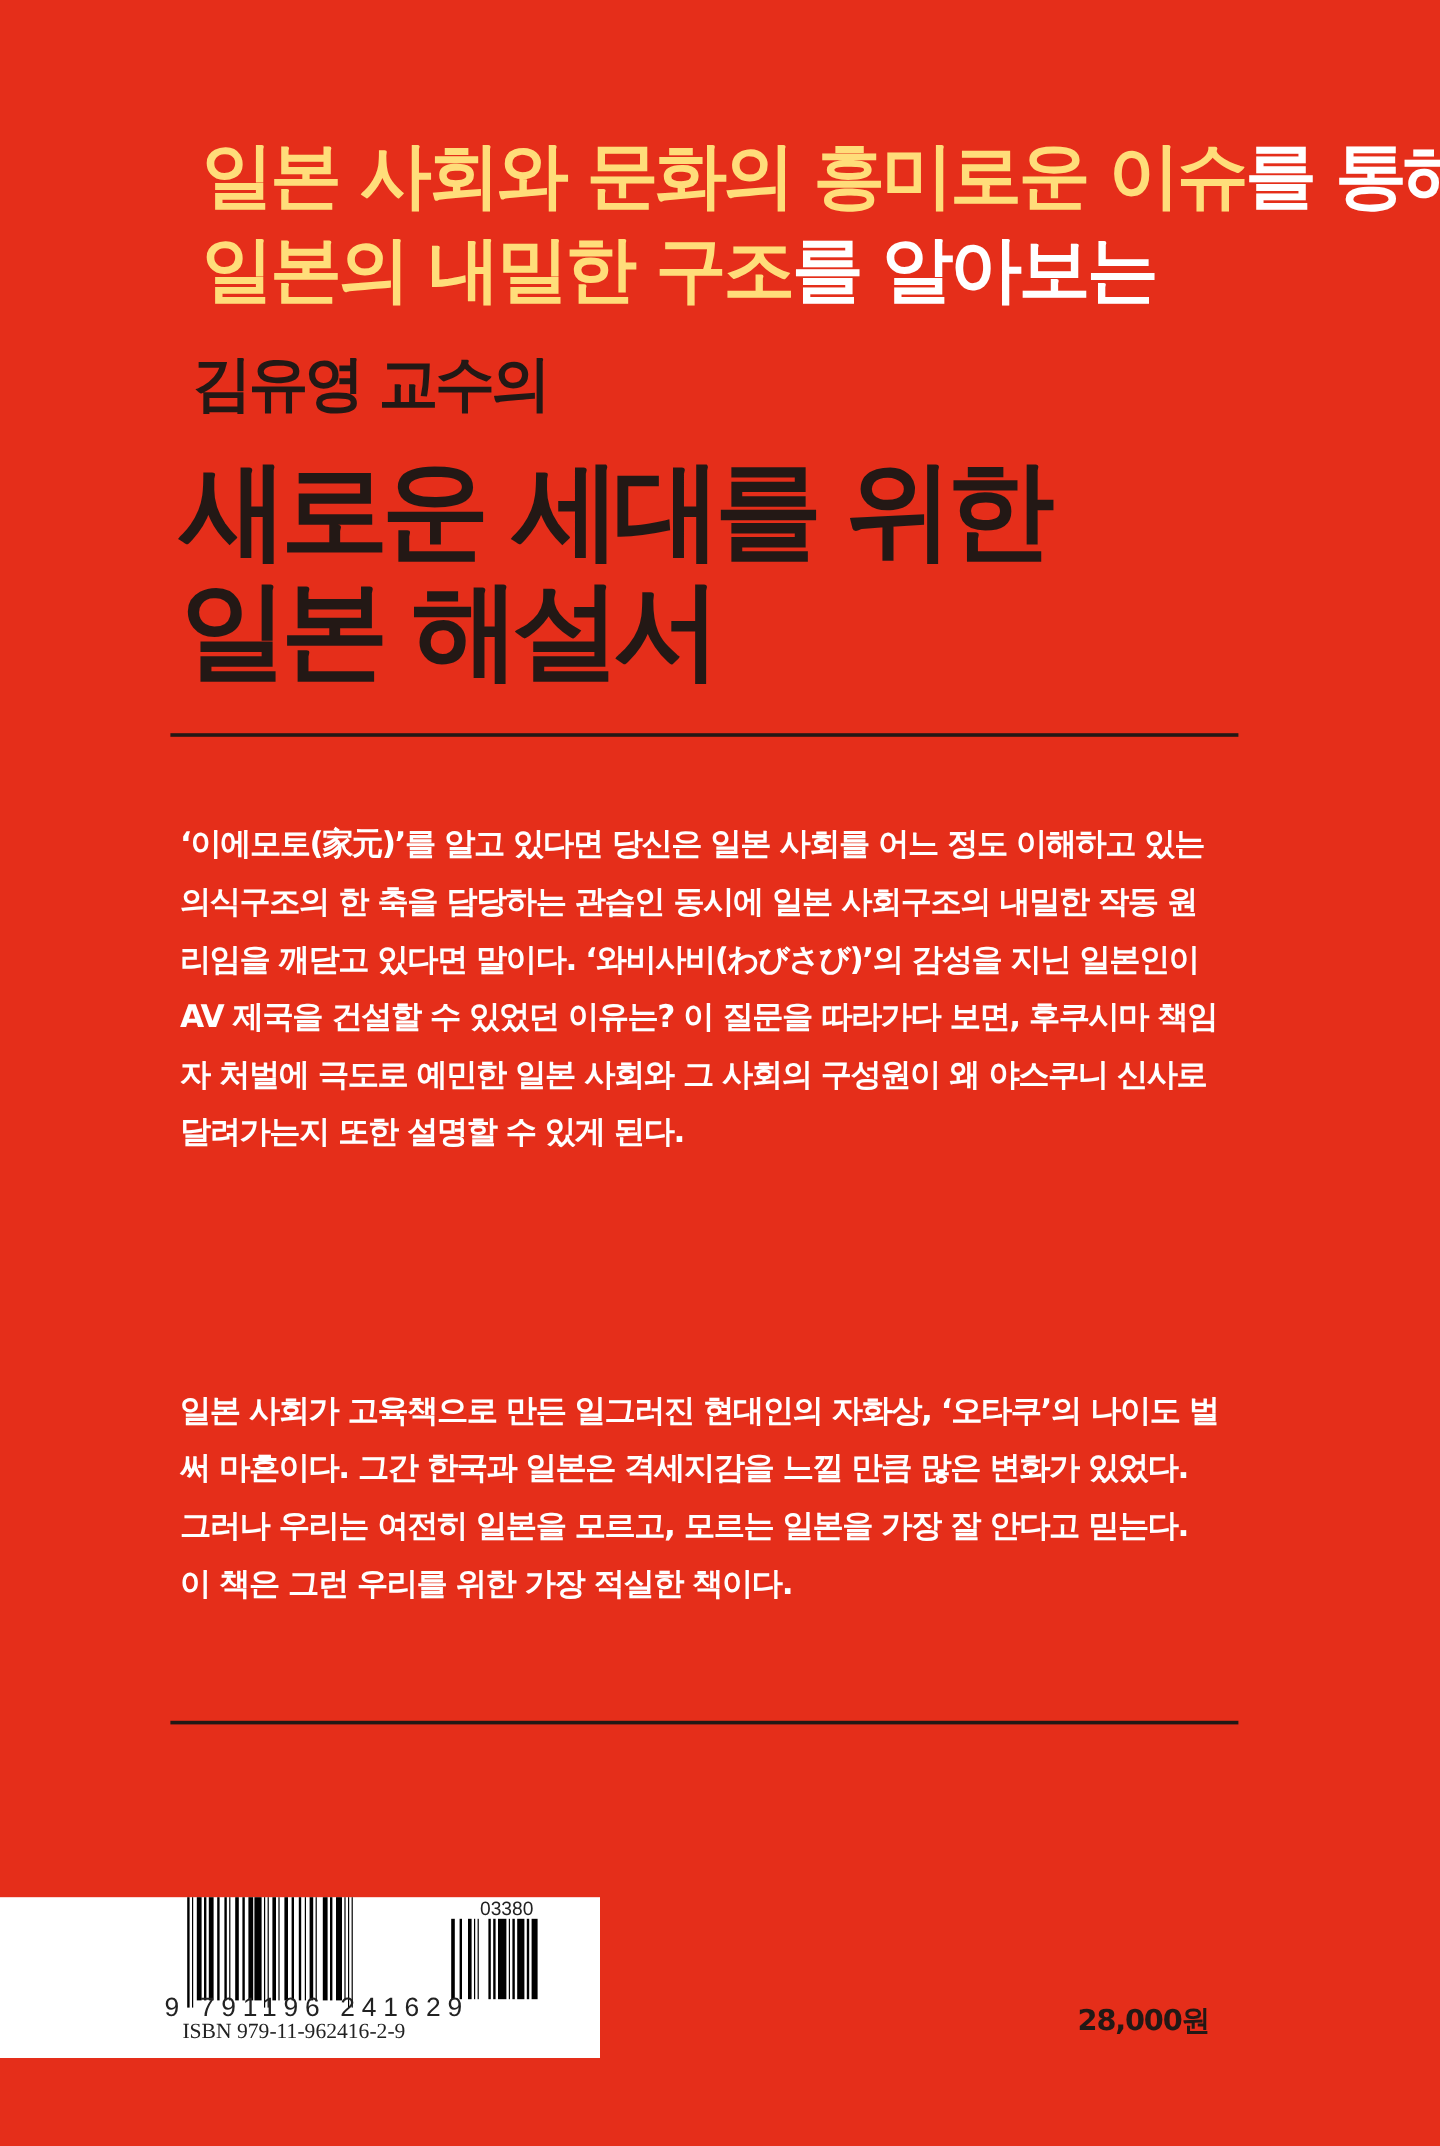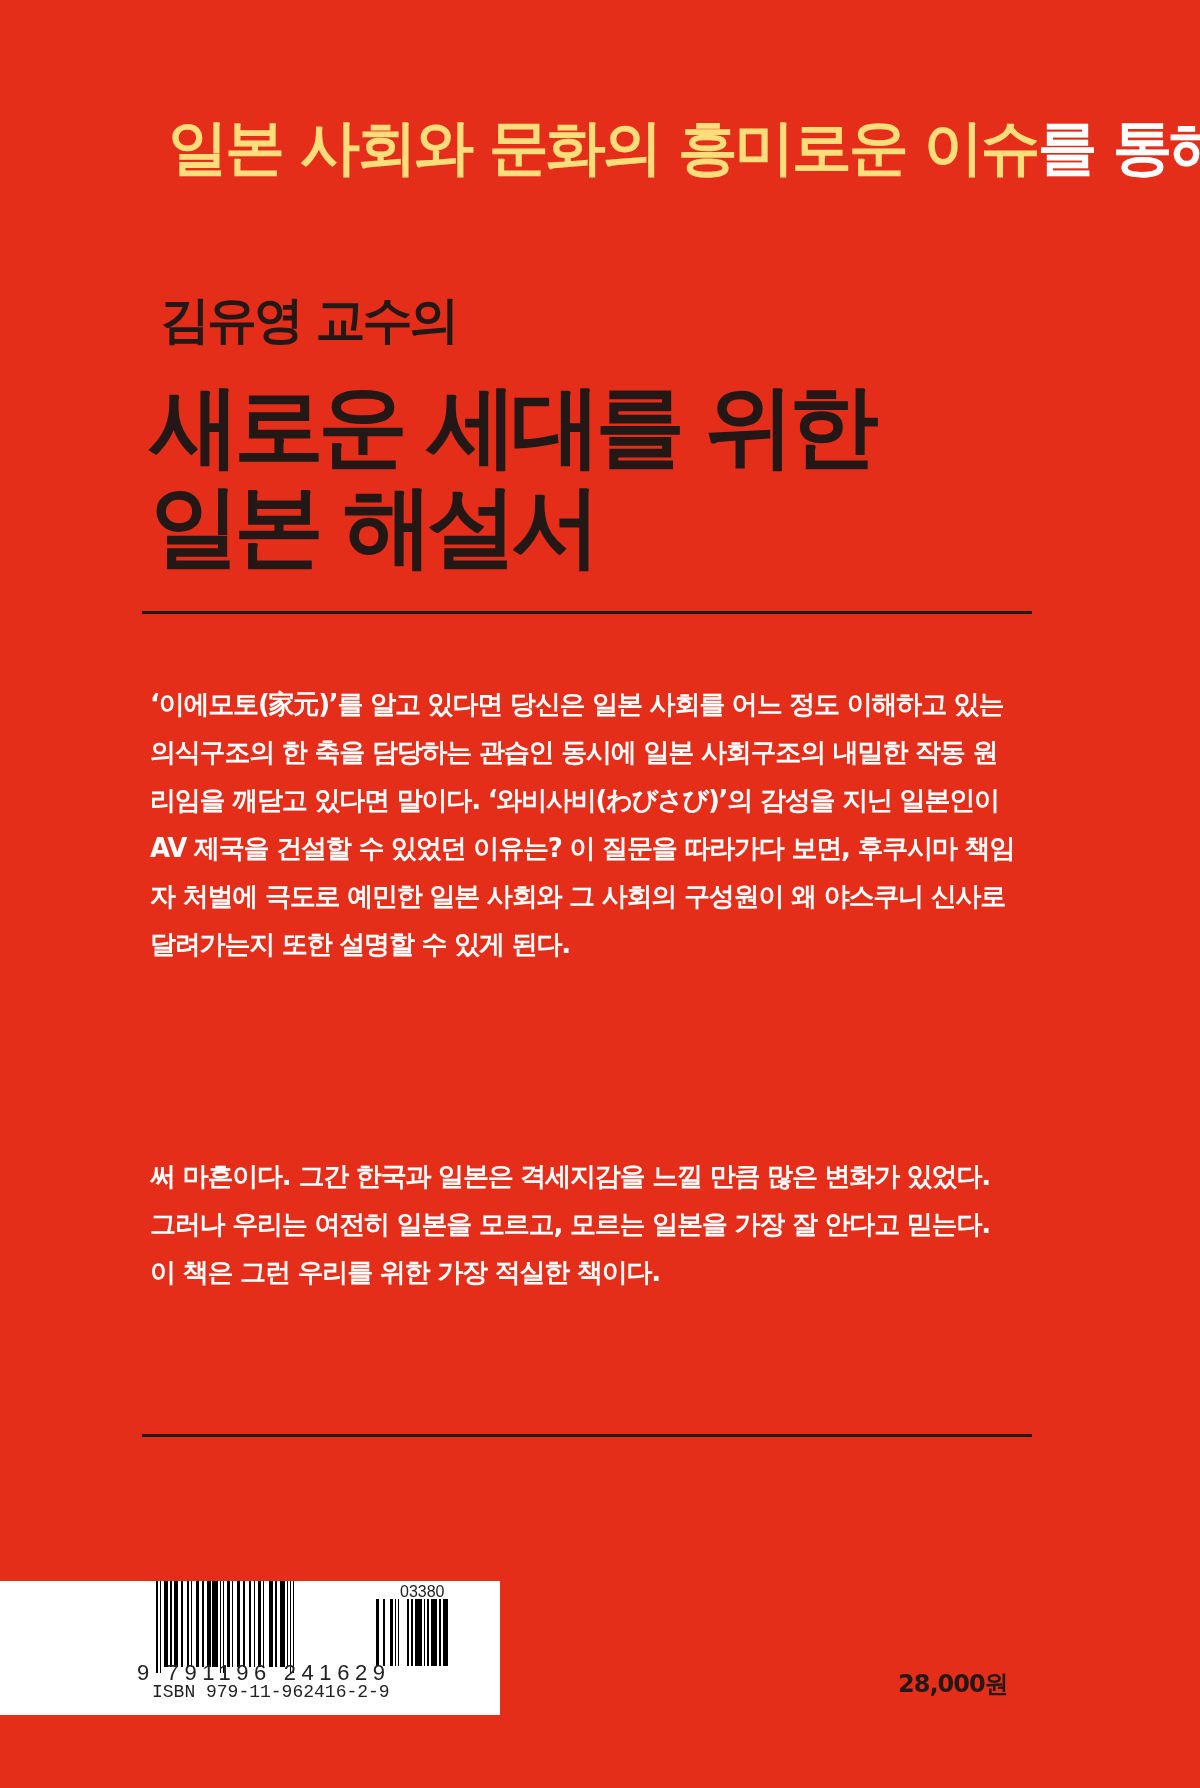--- a/index.html
+++ b/index.html
@@ -66,38 +66,41 @@
       position: absolute; left: 400px; top: 2px;
       font-family: "Liberation Sans", sans-serif; font-size: 16px; color: #222;
     }
     .ean-digits {
       position: absolute; left: 137px; top: 79px;
       font-family: "Liberation Sans", sans-serif; font-size: 22px; color: #222;
       letter-spacing: 5.6px; white-space: nowrap;
     }
     .isbn {
       position: absolute; left: 152px; top: 101px;
-      font-family: Liberation Mono, monospace; font-size: 18px; color: #222;
+      font-family: Liberation Serif, serif; font-size: 18px; color: #222;
       white-space: nowrap;
     }
 
     .price {
       position: absolute; left: 898px; top: 1668px;
       font-family: "DejaVu Sans", sans-serif;
       font-weight: bold; font-size: 24px; color: #231815; letter-spacing: -1px;
     }
   </style>
 </head>
 <body>
 
 <div class="cover">
 
   <div class="headline">
     <span class="line">
       <span class="yellow">일본 사회와 문화의 흥미로운 이슈</span><span class="white">를 통해</span>
+    </span>
+    <span class="line">
+      <span class="yellow">일본의 내밀한 구조</span><span class="white">를 알아보는</span>
     </span>
   </div>
 
   <div class="author">김유영 교수의</div>
 
   <div class="title">
     <span class="line">새로운 세대를 위한</span>
     <span class="line">일본 해설서</span>
   </div>
 
@@ -106,20 +109,21 @@
   <div class="body-text p1">
     <span class="line">‘이에모토(家元)’를 알고 있다면 당신은 일본 사회를 어느 정도 이해하고 있는</span>
     <span class="line">의식구조의 한 축을 담당하는 관습인 동시에 일본 사회구조의 내밀한 작동 원</span>
     <span class="line">리임을 깨닫고 있다면 말이다. ‘와비사비(わびさび)’의 감성을 지닌 일본인이</span>
     <span class="line">AV 제국을 건설할 수 있었던 이유는? 이 질문을 따라가다 보면, 후쿠시마 책임</span>
     <span class="line">자 처벌에 극도로 예민한 일본 사회와 그 사회의 구성원이 왜 야스쿠니 신사로</span>
     <span class="line">달려가는지 또한 설명할 수 있게 된다.</span>
   </div>
 
   <div class="body-text p2">
+    <span class="line">일본 사회가 고육책으로 만든 일그러진 현대인의 자화상, ‘오타쿠’의 나이도 벌</span>
     <span class="line">써 마흔이다. 그간 한국과 일본은 격세지감을 느낄 만큼 많은 변화가 있었다.</span>
     <span class="line">그러나 우리는 여전히 일본을 모르고, 모르는 일본을 가장 잘 안다고 믿는다.</span>
     <span class="line">이 책은 그런 우리를 위한 가장 적실한 책이다.</span>
   </div>
 
   <div class="rule bottom"></div>
 
   <div class="barcode-panel">
     <div class="barcode-main">
       <span style="width:2px;height:92px;margin-right:2px"></span>

